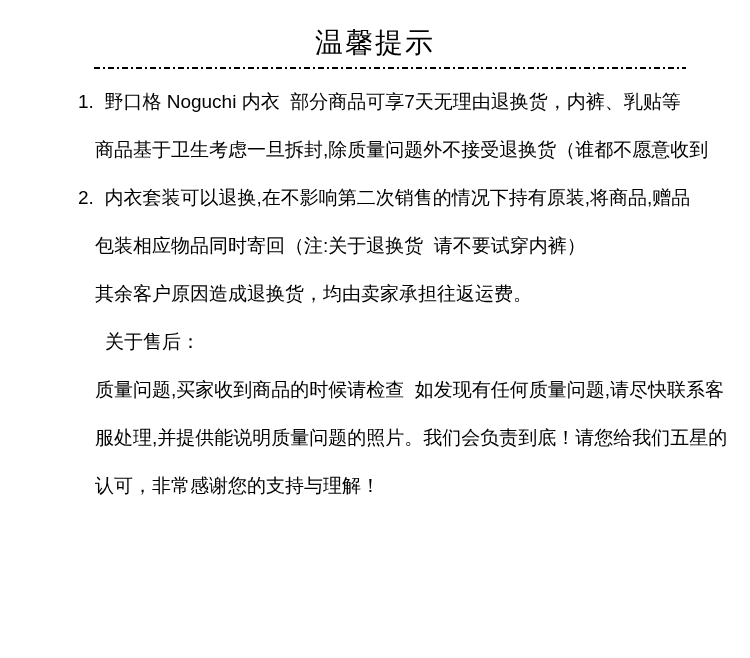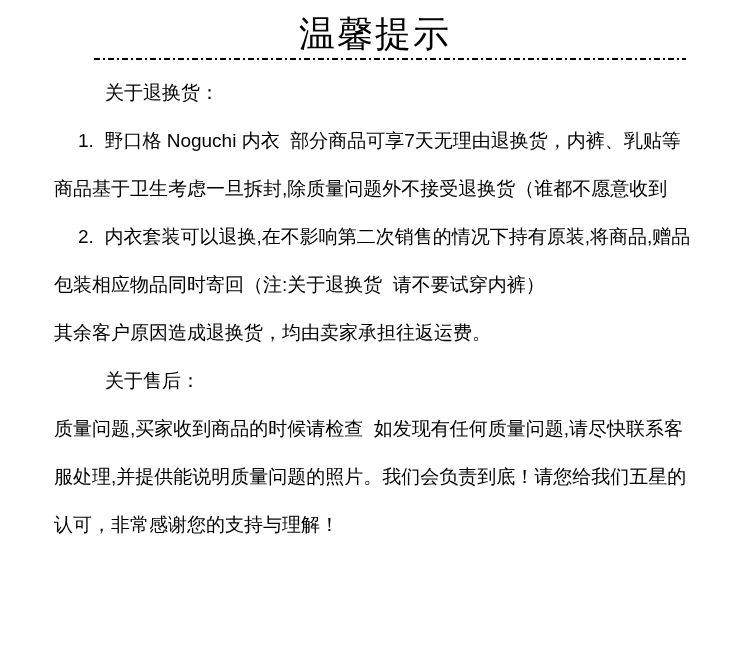--- a/index.html
+++ b/index.html
@@ -12,23 +12,23 @@
     font-family: "Liberation Sans", "DejaVu Sans", sans-serif;
     overflow: hidden;
   }
   .page {
     width: 750px;
     height: 658px;
     background: #ffffff;
     position: relative;
   }
   .title {
-    padding-top: 16px;
+    padding-top: 25px;
     text-align: center;
-    font-size: 36px;
+    font-size: 28px;
     line-height: 36px;
     letter-spacing: 2px;
     font-weight: 400;
     color: #000000;
   }
   .divider {
     margin-left: 94px;
     margin-top: 6px;
     width: 592px;
     height: 2px;
@@ -43,37 +43,36 @@
   }
   .content {
     margin-top: 9px;
     font-size: 19px;
     color: #000000;
   }
   .line {
     height: 48px;
     line-height: 48px;
     white-space: pre;
-    padding-left: 54px;
+    padding-left: 95px;
   }
   .line.item { padding-left: 78px; }
   .line.heading { padding-left: 105px; }
 </style>
 </head>
 <body>
 
 <div class="page">
 
   <div class="title">温馨提示</div>
 
   <div class="divider"></div>
 
   <div class="content">
 
-    <div class="line heading">关于退换货：</div>
 
     <div class="line item">1.  野口格 Noguchi 内衣  部分商品可享7天无理由退换货，内裤、乳贴等</div>
 
     <div class="line">商品基于卫生考虑一旦拆封,除质量问题外不接受退换货（谁都不愿意收到</div>
 
 
     <div class="line item">2.  内衣套装可以退换,在不影响第二次销售的情况下持有原装,将商品,赠品</div>
 
     <div class="line">包装相应物品同时寄回（注:关于退换货  请不要试穿内裤）</div>
 

